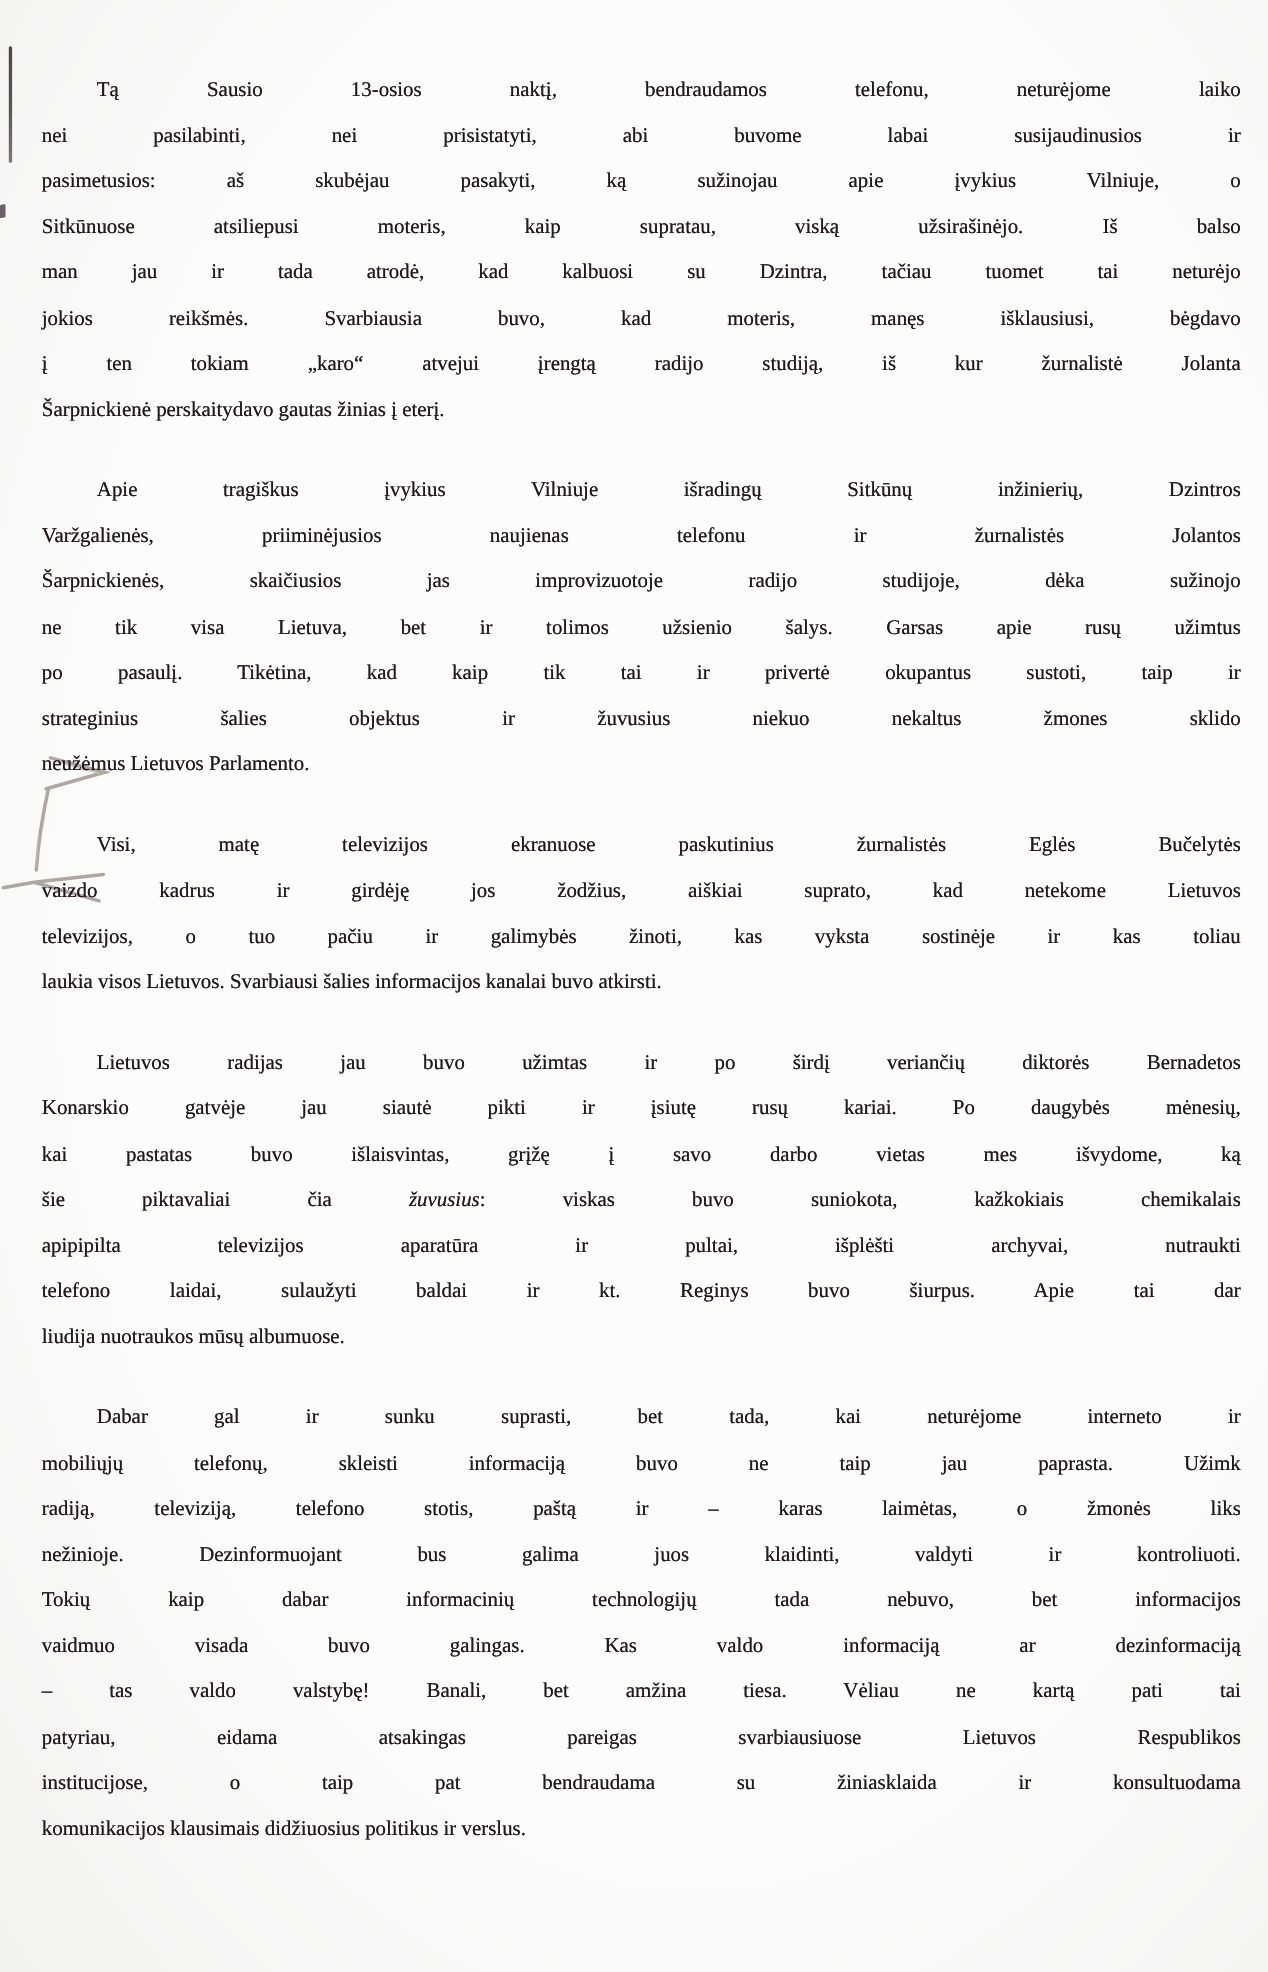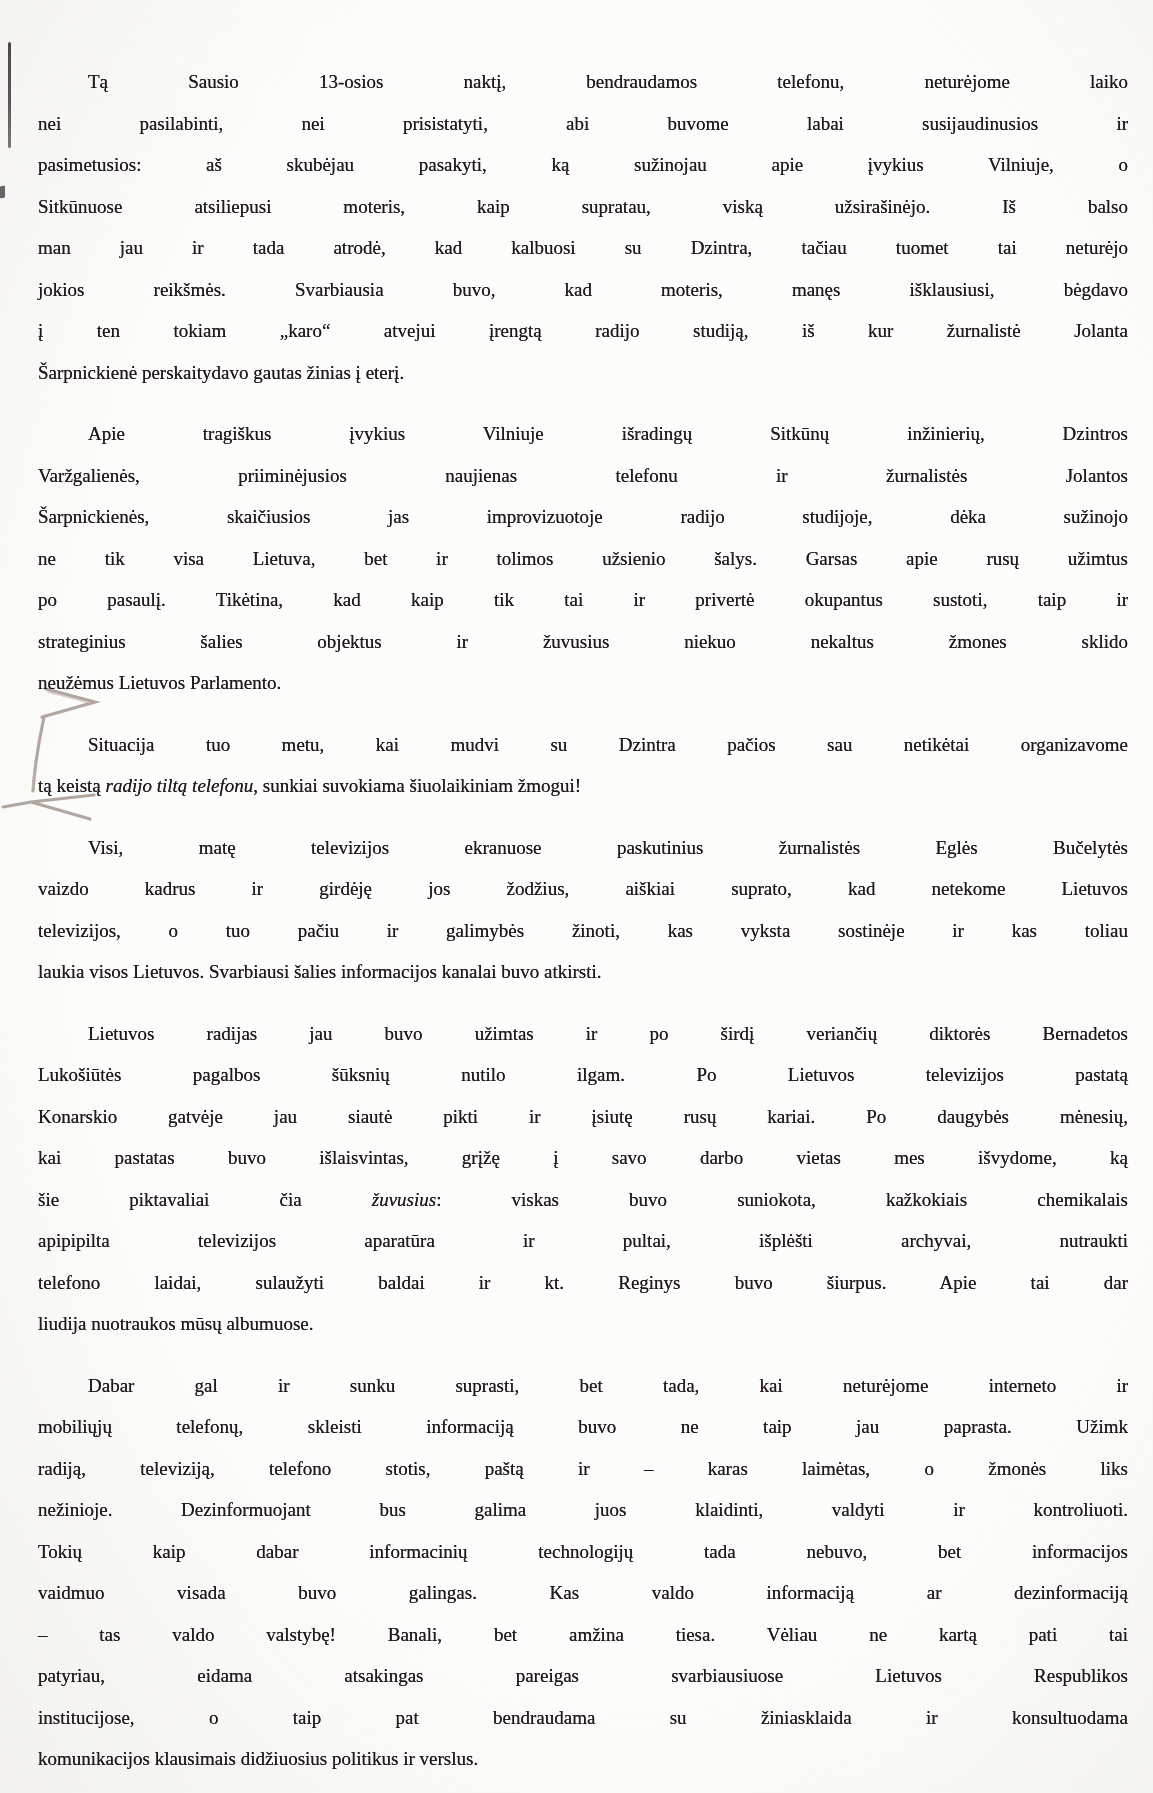--- a/index.html
+++ b/index.html
@@ -21,21 +21,21 @@
   .text-block {
     position: absolute;
     left: 38px; top: 61px;
     width: 1090px;
     font-size: 19px;
     line-height: 41.5px;
     text-rendering: optimizeLegibility;
     text-shadow: 0 0 0.5px rgba(28,18,24,0.85);
   }
   .para { margin: 0; }
-  .para + .para { margin-top: 20px; }
+  .para + .para { margin-top: 32px; }
   .line {
     text-align: justify;
     text-align-last: justify;
     white-space: normal;
   }
   .line.first { text-indent: 50px; }
   .line.last { text-align-last: left; }
   .line em { font-style: italic; }
   
   .artifact-streak {
@@ -95,32 +95,27 @@
       <div class="para">
         <div class="line first"><span>Apie tragiškus įvykius Vilniuje išradingų Sitkūnų inžinierių, Dzintros</span></div>
         <div class="line"><span>Varžgalienės, priiminėjusios naujienas telefonu ir žurnalistės Jolantos</span></div>
         <div class="line"><span>Šarpnickienės, skaičiusios jas improvizuotoje radijo studijoje, dėka sužinojo</span></div>
         <div class="line"><span>ne tik visa Lietuva, bet ir tolimos užsienio šalys. Garsas apie rusų užimtus</span></div>
         <div class="line"><span>po pasaulį. Tikėtina, kad kaip tik tai ir privertė okupantus sustoti, taip ir</span></div>
         <div class="line"><span>strateginius šalies objektus ir žuvusius niekuo nekaltus žmones sklido</span></div>
         <div class="line last"><span>neužėmus Lietuvos Parlamento.</span></div>
       </div>
       <div class="para">
-        <div class="line first"><span>Situacija tuo metu, kai mudvi su Dzintra pačios sau netikėtai organizavome</span></div>
-        <div class="line last"><span>tą keistą </span><em>radijo tiltą telefonu</em><span>, sunkiai suvokiama šiuolaikiniam žmogui!</span></div>
-      </div>
-      <div class="para">
         <div class="line first"><span>Visi, matę televizijos ekranuose paskutinius žurnalistės Eglės Bučelytės</span></div>
         <div class="line"><span>vaizdo kadrus ir girdėję jos žodžius, aiškiai suprato, kad netekome Lietuvos</span></div>
         <div class="line"><span>televizijos, o tuo pačiu ir galimybės žinoti, kas vyksta sostinėje ir kas toliau</span></div>
         <div class="line last"><span>laukia visos Lietuvos. Svarbiausi šalies informacijos kanalai buvo atkirsti.</span></div>
       </div>
       <div class="para">
         <div class="line first"><span>Lietuvos radijas jau buvo užimtas ir po širdį veriančių diktorės Bernadetos</span></div>
-        <div class="line"><span>Lukošiūtės pagalbos šūksnių nutilo ilgam. Po Lietuvos televizijos pastatą</span></div>
         <div class="line"><span>Konarskio gatvėje jau siautė pikti ir įsiutę rusų kariai. Po daugybės mėnesių,</span></div>
         <div class="line"><span>kai pastatas buvo išlaisvintas, grįžę į savo darbo vietas mes išvydome, ką</span></div>
         <div class="line"><span>šie piktavaliai čia </span><em>žuvusius</em><span>: viskas buvo suniokota, kažkokiais chemikalais</span></div>
         <div class="line"><span>apipipilta televizijos aparatūra ir pultai, išplėšti archyvai, nutraukti</span></div>
         <div class="line"><span>telefono laidai, sulaužyti baldai ir kt. Reginys buvo šiurpus. Apie tai dar</span></div>
         <div class="line last"><span>liudija nuotraukos mūsų albumuose.</span></div>
       </div>
       <div class="para">
         <div class="line first"><span>Dabar gal ir sunku suprasti, bet tada, kai neturėjome interneto ir</span></div>
         <div class="line"><span>mobiliųjų telefonų, skleisti informaciją buvo ne taip jau paprasta. Užimk</span></div>

